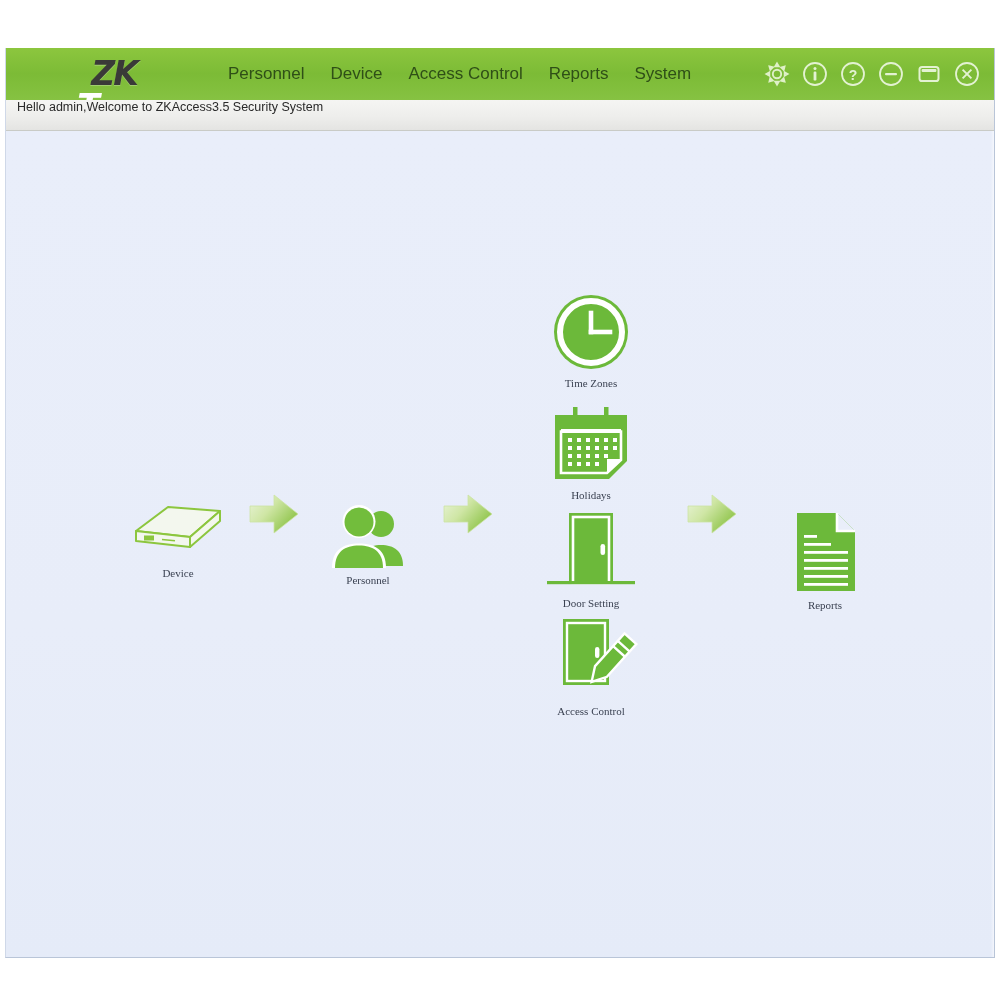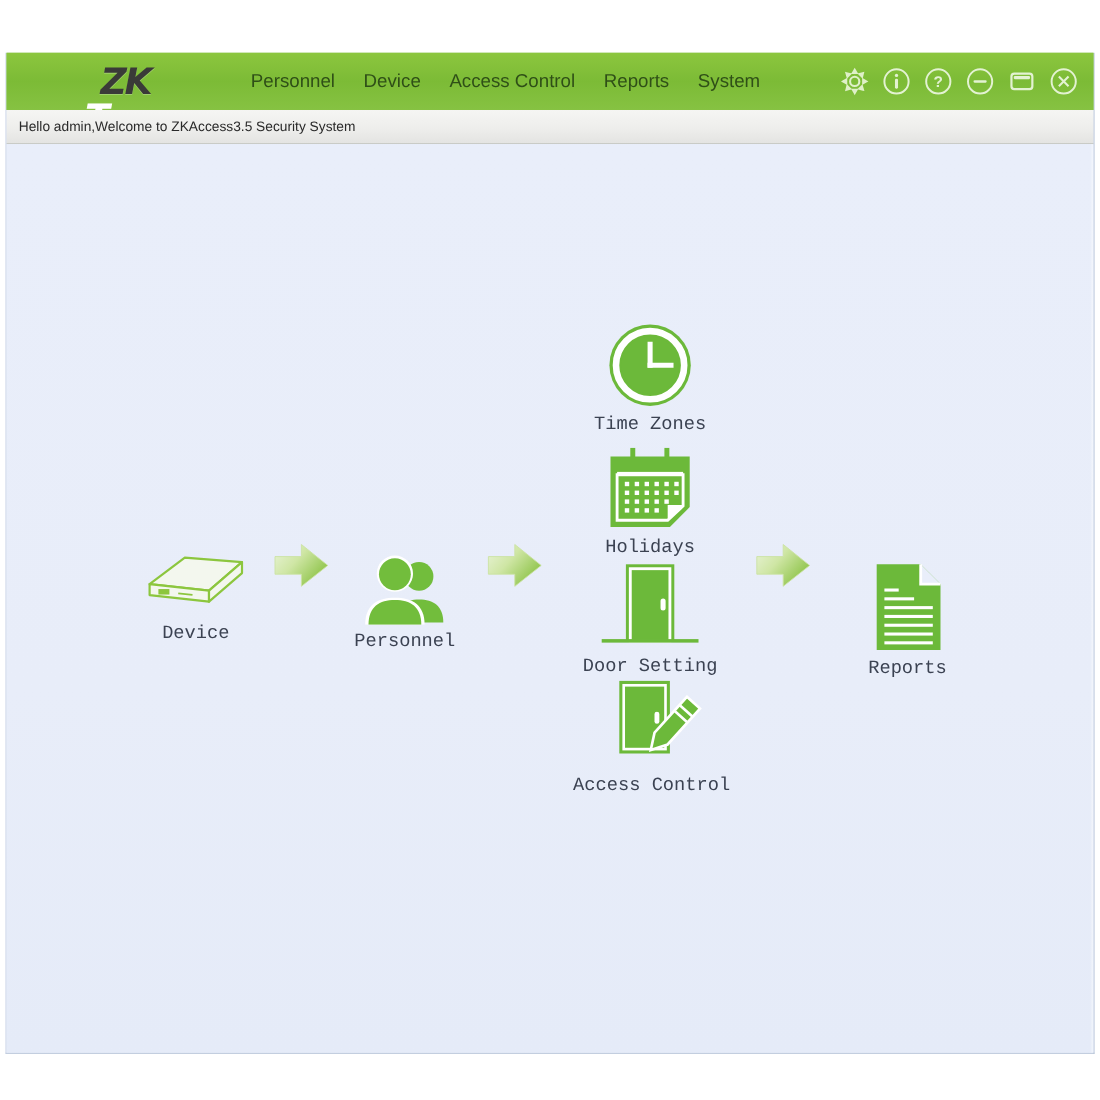--- a/index.html
+++ b/index.html
@@ -103,21 +103,20 @@
     cursor: default;
   }
   .win-icon svg { display: block; }
 
   
   #welcomebar {
     height: 30px;
     background: linear-gradient(to bottom, #f5f5f3 0%, #eeeeec 55%, #e4e4e2 100%);
     border-bottom: 1px solid #c9cbc6;
     display: flex;
-    align-items: center;
   }
   #welcometext {
     margin-left: 11px;
     font-size: 12.5px;
     color: #2a2a2a;
     font-family: "Liberation Sans", sans-serif;
   }
 
   
   #workspace {
@@ -133,23 +132,23 @@
     width: 140px;
   }
   .node .art {
     height: 90px;
     display: flex;
     align-items: flex-end;
     justify-content: center;
   }
   .node .cap {
     margin-top: 6px;
-    font-size: 17px;
+    font-size: 11px;
     color: #3b4252;
-    font-family: Liberation Mono, monospace;
+    font-family: Liberation Serif, serif;
     white-space: nowrap;
   }
 
   .arrow {
     position: absolute;
     width: 56px;
     height: 50px;
   }
 
   

